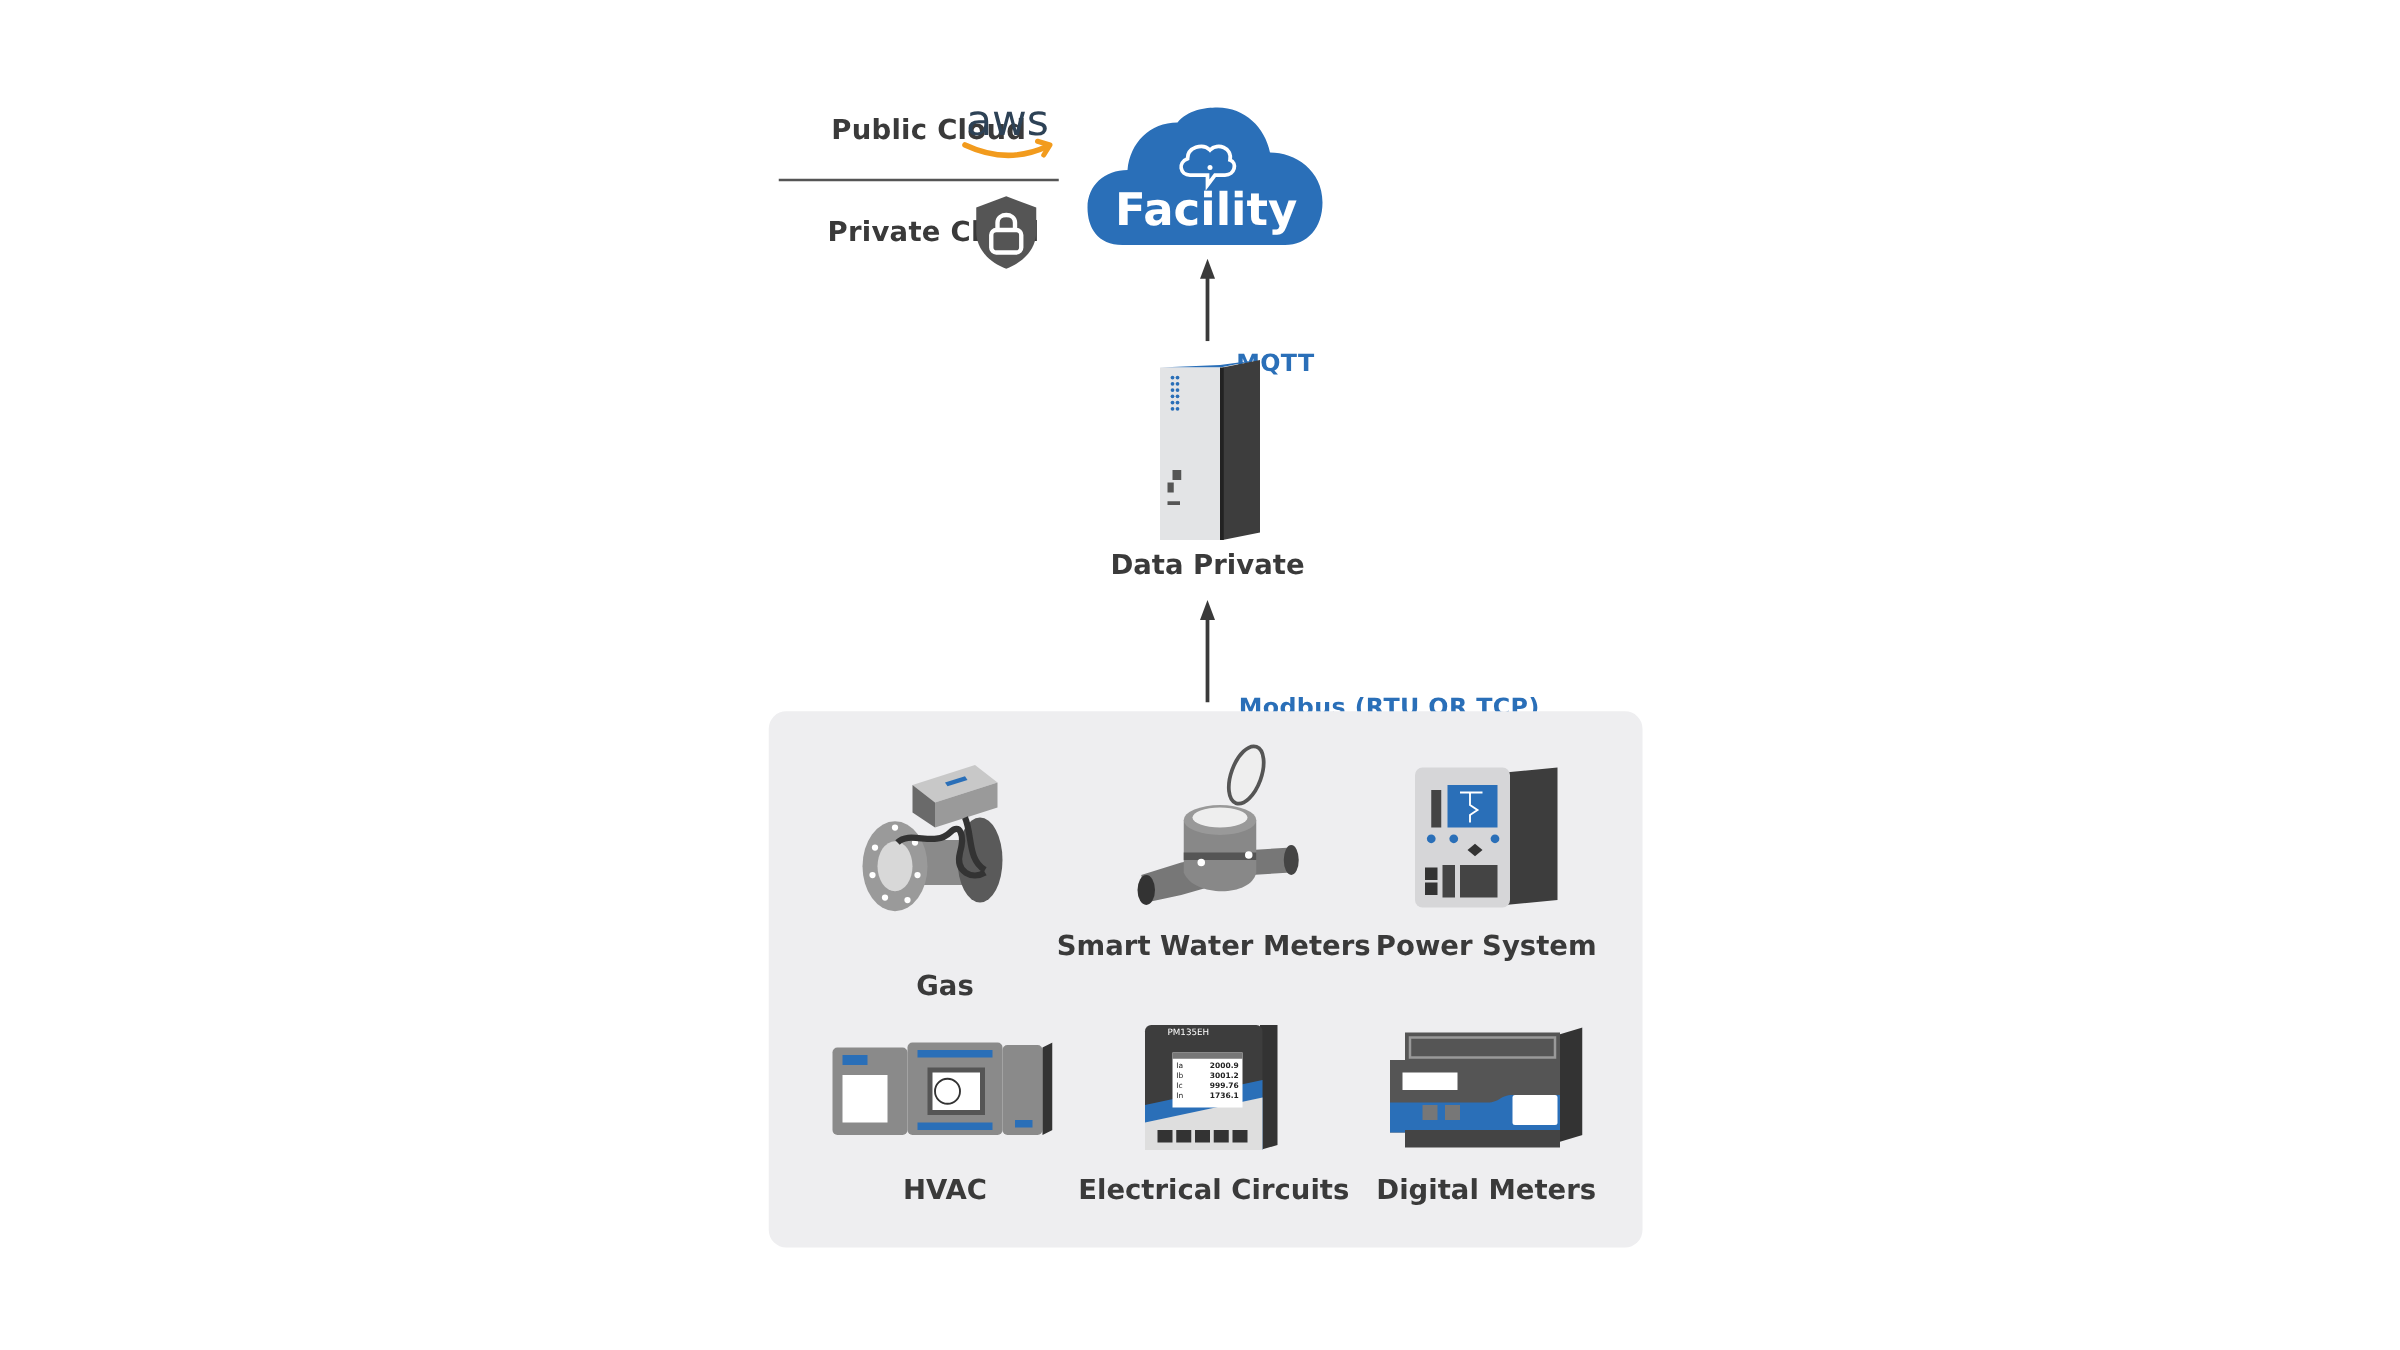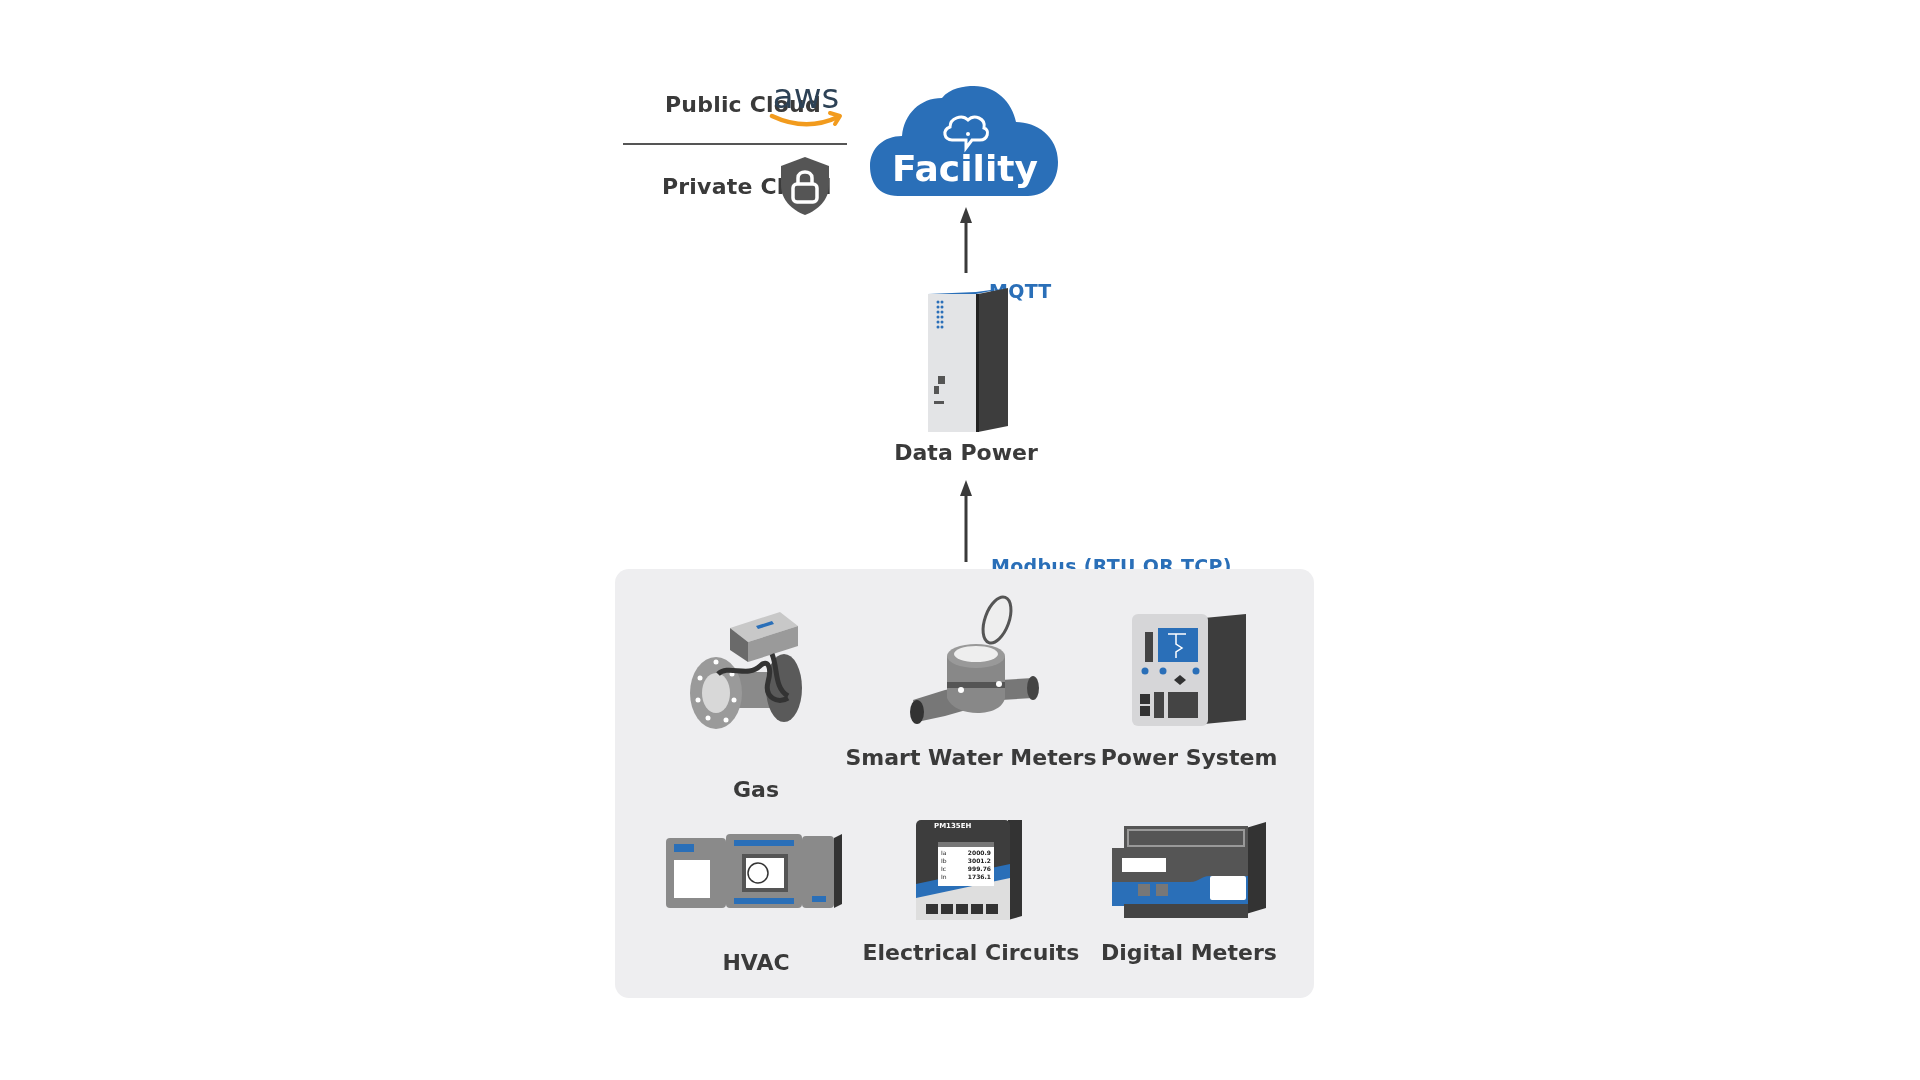--- a/index.html
+++ b/index.html
@@ -71,21 +71,21 @@
       <circle cx="12" cy="36" r="1.5"></circle>
         <circle cx="16" cy="36" r="1.5"></circle>
       <circle cx="12" cy="41" r="1.5"></circle>
         <circle cx="16" cy="41" r="1.5"></circle>
     </g>
     <rect x="12" y="90" width="7" height="8" fill="#555555"></rect>
     <rect x="8" y="100" width="5" height="8" fill="#555555"></rect>
     <rect x="8" y="115" width="10" height="3" fill="#555555"></rect>
   </svg>
 </div>
-<div class="dev-label" style="left:966px; top:440px;">Data Power</div>
+<div class="dev-label" style="left:966px; top:440px;">Data Private</div>
 
 <div class="abs" style="left:957px; top:480px; width:18px; height:82px;">
   <svg width="18" height="82" viewBox="0 0 18 82">
     <polygon points="9,0 3,16 15,16" fill="#3a3a3a"></polygon>
     <rect x="7.5" y="14" width="3" height="68" fill="#3a3a3a"></rect>
   </svg>
 </div>
 <div class="abs proto" style="left:991px; top:507px;">Modbus (RTU OR TCP)</div>
 
 <div class="panel"></div>
@@ -162,39 +162,39 @@
     <rect x="70" y="12" width="60" height="6" fill="#2a6fb8"></rect>
     <rect x="70" y="70" width="60" height="6" fill="#2a6fb8"></rect>
     <rect x="78" y="26" width="46" height="38" fill="#555555"></rect>
     <rect x="82" y="30" width="38" height="30" fill="#ffffff"></rect>
     <circle cx="94" cy="45" r="10" fill="none" stroke="#333333" stroke-width="1.5"></circle>
     <rect x="138" y="8" width="32" height="72" rx="4" fill="#8a8a8a"></rect>
     <polygon points="170,10 178,6 178,76 170,80" fill="#333333"></polygon>
     <rect x="148" y="68" width="14" height="6" fill="#2a6fb8"></rect>
   </svg>
 </div>
-<div class="dev-label" style="left:756px; top:940px;margin-top:10px;">HVAC</div>
+<div class="dev-label" style="left:756px; top:940px;">HVAC</div>
 
 <div class="abs" style="left:914px; top:814px; width:120px; height:110px;">
   <svg width="120" height="110" viewBox="0 0 120 110">
     <polygon points="94,6 108,6 108,102 94,106" fill="#333333"></polygon>
     <rect x="2" y="6" width="94" height="100" rx="5" fill="#3d3d3d"></rect>
     <path d="M2 70 L96 50 L96 106 L2 106 Z" fill="#2a6fb8"></path>
     <path d="M2 84 L96 64 L96 106 L2 106 Z" fill="#dedede"></path>
     <rect x="24" y="28" width="56" height="44" fill="#ffffff"></rect>
     <rect x="24" y="28" width="56" height="5" fill="#777777"></rect>
     <g fill="#333333">
         <rect x="12" y="90" width="12" height="10"></rect>
         <rect x="27" y="90" width="12" height="10"></rect>
         <rect x="42" y="90" width="12" height="10"></rect>
         <rect x="57" y="90" width="12" height="10"></rect>
         <rect x="72" y="90" width="12" height="10"></rect>
       </g>
   </svg>
-  <div class="abs" style="left:20px; top:8px; font-size:7px; color:#ffffff; font-weight:bold;">PM135EH</div>
+  <div class="abs" style="left:20px; top:8px; font-size:7px; color:#ffffff; font-weight:normal;">PM135EH</div>
   <div class="abs" style="left:27px; top:35px; width:50px; font-size:6px; line-height:8px; color:#222222;">
     <div style="display:flex; justify-content:space-between;">
         <span>Ia</span>
         <span style="font-weight:bold;">2000.9</span>
       </div>
     <div style="display:flex; justify-content:space-between;">
         <span>Ib</span>
         <span style="font-weight:bold;">3001.2</span>
       </div>
     <div style="display:flex; justify-content:space-between;">

